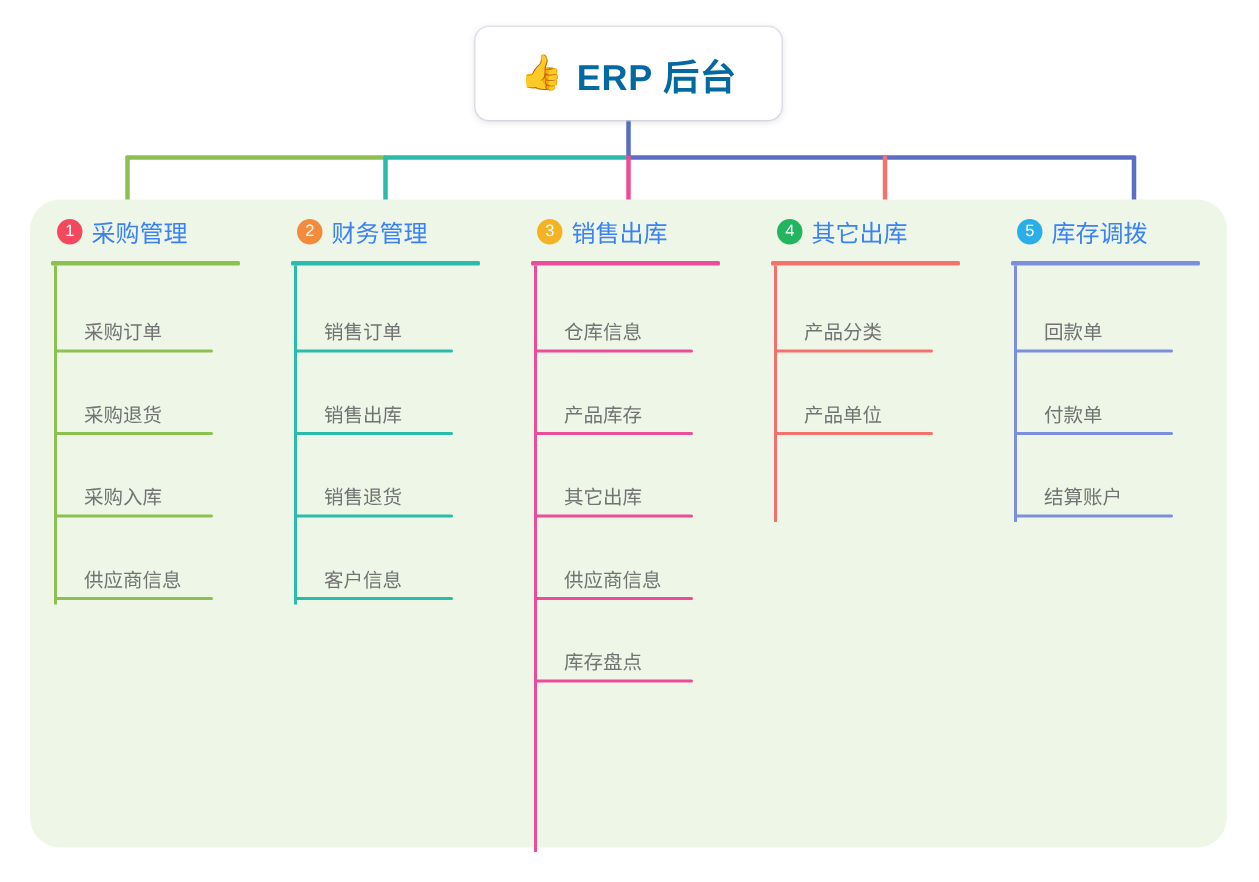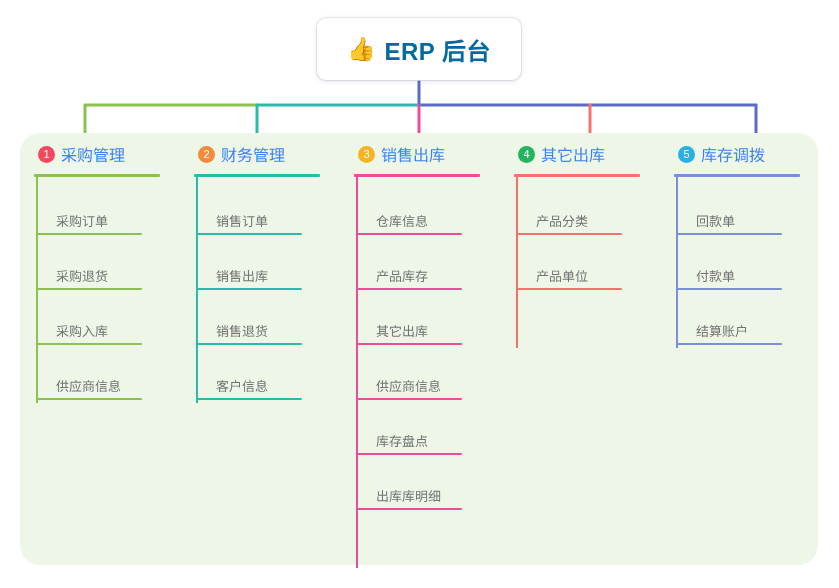--- a/index.html
+++ b/index.html
@@ -254,24 +254,20 @@
           <span class="leaf-rule" style="background: rgb(236, 77, 155);"></span>
         </div>
         <div class="leaf">
           <span class="leaf-label">供应商信息</span>
           <span class="leaf-rule" style="background: rgb(236, 77, 155);"></span>
         </div>
         <div class="leaf">
           <span class="leaf-label">库存盘点</span>
           <span class="leaf-rule" style="background: rgb(236, 77, 155);"></span>
         </div>
-        <div class="leaf">
-          <span class="leaf-label">出库库明细</span>
-          <span class="leaf-rule" style="background: rgb(236, 77, 155);"></span>
-        </div>
       </div>
     </div>
 
     <div class="column">
       <div class="col-head">
         <span class="badge" style="background: rgb(34, 180, 94);">4</span>
         <span class="col-title">其它出库</span>
       </div>
       <div class="head-rule" style="background: rgb(245, 113, 108);"></div>
       <div class="spine" style="background: rgb(245, 113, 108); height: 171px;"></div>

